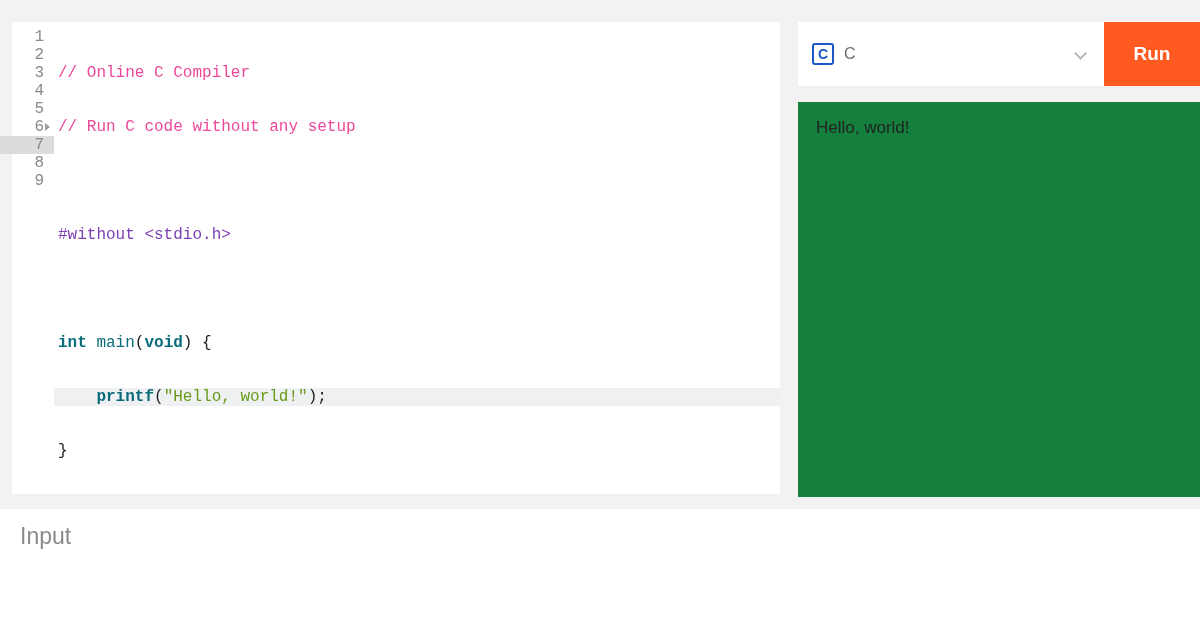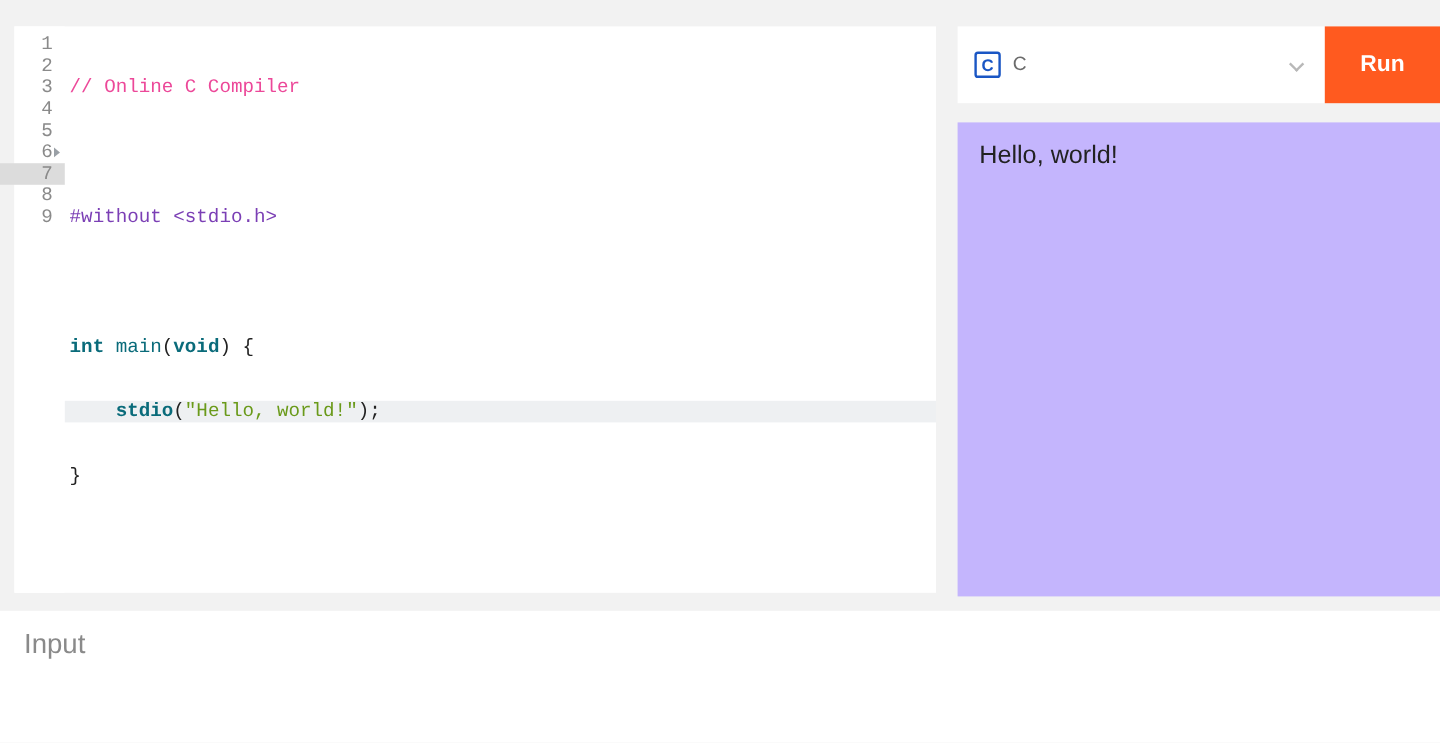--- a/index.html
+++ b/index.html
@@ -117,24 +117,24 @@
   .run-btn {
     width: 96px;
     background: #ff5a1f;
     color: #ffffff;
     border: none;
     font-size: 19px;
     font-weight: 600;
     cursor: pointer;
   }
   .output {
-    background: #c4b5fd;
+    background: #15803d;
     flex: 1;
     padding: 16px 18px;
-    font-size: 21px;
+    font-size: 17px;
     color: #222;
     font-family: "Segoe UI", Arial, sans-serif;
   }
 
   .input-panel {
     background: #ffffff;
     margin: 12px 0 0 0;
     height: 110px;
     padding: 14px 20px;
   }
@@ -156,25 +156,26 @@
         <div class="ln">3</div>
         <div class="ln">4</div>
         <div class="ln">5</div>
         <div class="ln fold">6</div>
         <div class="ln hl-gutter">7</div>
         <div class="ln">8</div>
         <div class="ln">9</div>
       </div>
       <div class="code-area">
         <div class="code-line"><span class="c-comment">// Online C Compiler</span></div>
+        <div class="code-line"><span class="c-comment">// Run C code without any setup</span></div>
         <div class="code-line"></div>
         <div class="code-line"><span class="c-pre">#without</span><span class="c-pre"> &lt;stdio.h&gt;</span></div>
         <div class="code-line"></div>
         <div class="code-line"><span class="c-keyword">int</span><span class="c-ident"> main</span><span class="c-paren">(</span><span class="c-keyword">void</span><span class="c-paren">)</span><span class="c-plain"> {</span></div>
-        <div class="code-line hl"><span class="c-plain">    </span><span class="c-ident" style="font-weight:600">stdio</span><span class="c-paren">(</span><span class="c-str">"Hello, world!"</span><span class="c-paren">);</span></div>
+        <div class="code-line hl"><span class="c-plain">    </span><span class="c-ident" style="font-weight:600">printf</span><span class="c-paren">(</span><span class="c-str">"Hello, world!"</span><span class="c-paren">);</span></div>
         <div class="code-line"><span class="c-plain">}</span></div>
       </div>
     </div>
 
     <div class="right-pane">
       <div class="controls">
         <div class="lang-select">
           <span class="lang-icon">C</span>
           <span class="lang-label">C</span>
           <span class="chevron"></span>

